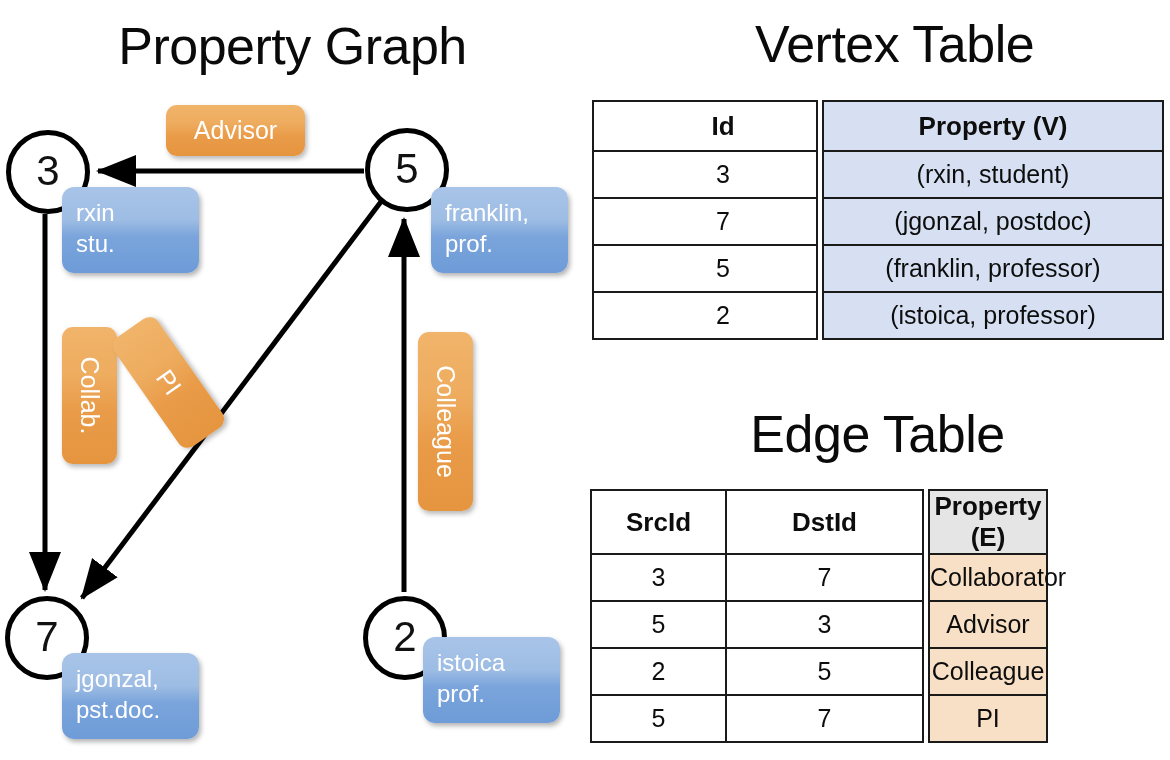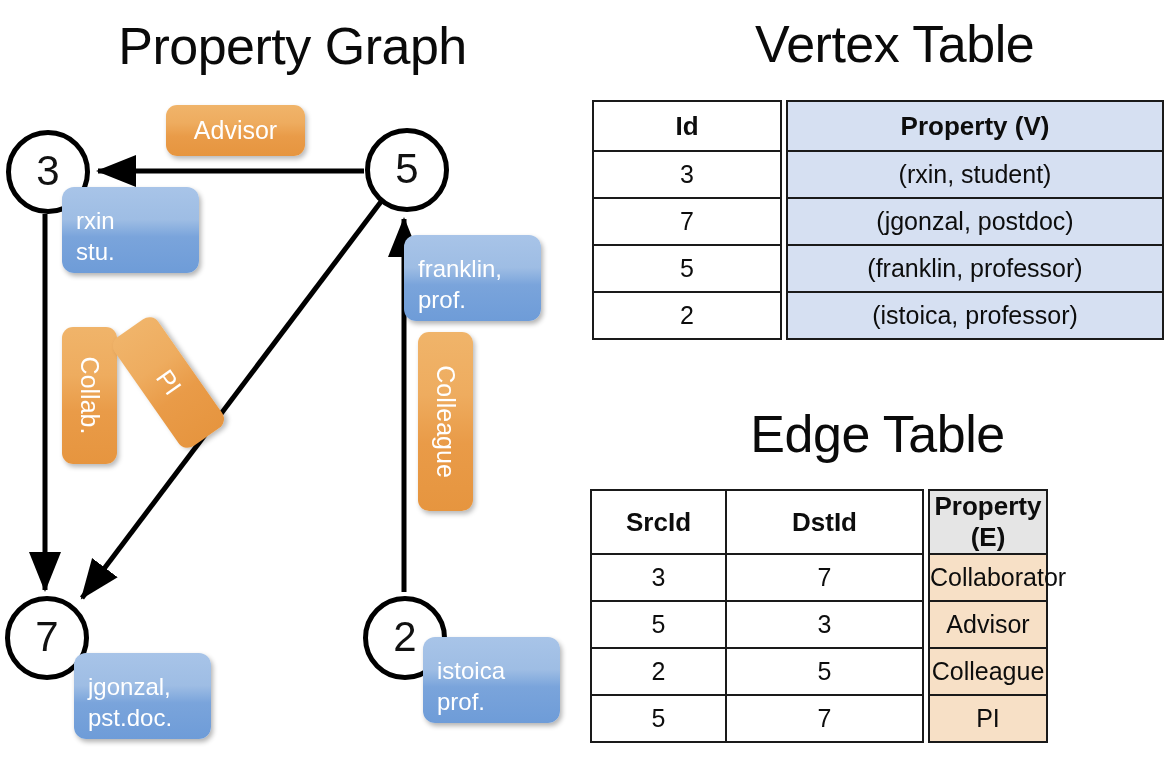--- a/index.html
+++ b/index.html
@@ -71,28 +71,28 @@
   
   .prop-box {
     position: absolute;
     border-radius: 12px;
     background: linear-gradient(to bottom, #a8c4e8 0%, #9ebde4 38%, #7aa4db 58%, #6e9cd8 100%);
     box-shadow: 2px 3px 5px rgba(0,0,0,0.30);
     color: #ffffff;
     font-size: 24px;
     font-weight: 300;
     line-height: 1.28;
-    padding: 19px 0 0 14px;
+    padding: 11px 0 0 14px;
     box-sizing: border-box;
     z-index: 4;
   }
   .prop-box .l2 { display: block; }
   #prop-rxin     { left: 62px;  top: 187px; width: 137px; height: 86px; }
-  #prop-franklin { left: 404px; top: 187px; width: 137px; height: 86px; margin-top: 48px; }
-  #prop-jgonzal  { left: 62px;  top: 653px; width: 137px; height: 86px; margin-left: 12px; }
+  #prop-franklin { left: 431px; top: 187px; width: 137px; height: 86px; }
+  #prop-jgonzal  { left: 62px;  top: 653px; width: 137px; height: 86px; }
   #prop-istoica  { left: 423px; top: 637px; width: 137px; height: 86px; }
 
   
   .edge-label {
     position: absolute;
     border-radius: 11px;
     background: linear-gradient(to bottom, #f0b46a 0%, #eeac5f 35%, #e99b48 62%, #e6953f 100%);
     box-shadow: 2px 3px 5px rgba(0,0,0,0.28);
     color: #ffffff;
     font-size: 25px;
@@ -145,21 +145,21 @@
   }
   .tbl th {
     font-weight: bold;
     font-size: 26px;
     height: 48px;
   }
   .gap-col { border: none !important; background: transparent !important; width: 4px; padding: 0; }
 
   
   #vertex-table { left: 592px; top: 100px; width: 572px; }
-  #vertex-table .c-id   { width: 186px; }
+  #vertex-table .c-id   { width: 186px; padding-left: 36px; }
   #vertex-table .c-prop { background: #d6e0f2; }
   #vertex-table th.c-prop { background: #d6e0f2; }
 
   
   #edge-table { left: 590px; top: 489px; width: 458px; }
   #edge-table .c-src  { width: 133px; }
   #edge-table .c-dst  { width: 195px; }
   #edge-table .c-prop { background: #f7e0c6; }
   #edge-table th.c-prop { background: #e5e5e5; }
 </style>

